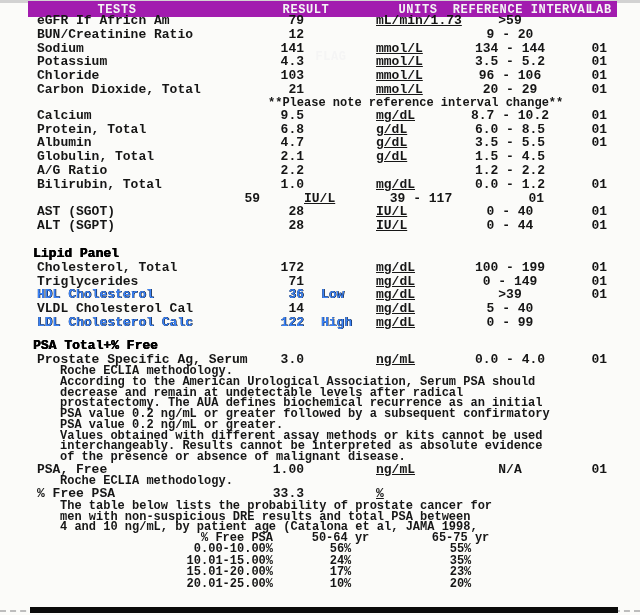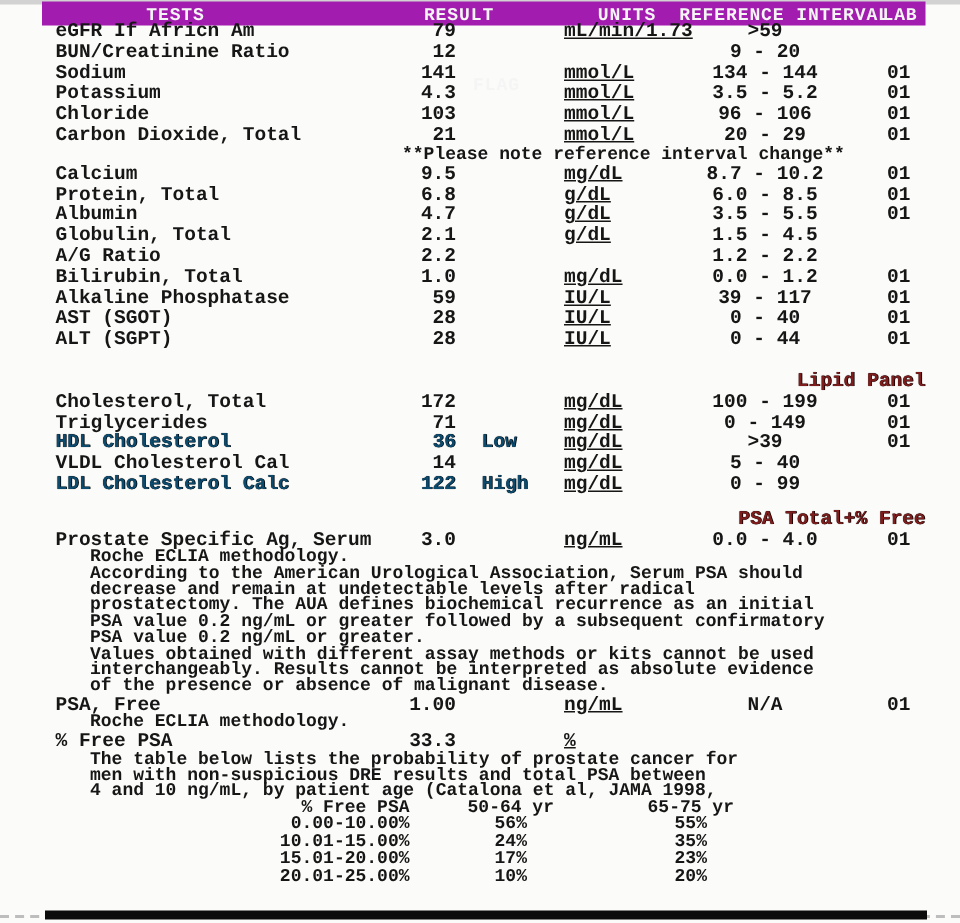--- a/index.html
+++ b/index.html
@@ -26,24 +26,24 @@
 
   .row{display:grid;grid-template-columns:232px 44px 72px 90px 88px 1fr;
        line-height:13.8px;font-size:13px;white-space:pre;}
   .c-name{padding-left:9px;}
   .c-result{text-align:right;}
   .c-flag{padding-left:17px;}
   .c-units{text-align:left;text-decoration:underline;}
   .c-ref{text-align:center;}
   .c-lab{text-align:right;padding-right:10px;}
 
-  .strong{color:#0c4a6e;text-shadow:0.5px 0 0 #000, 0 0 0.5px #000;}
+  .strong{color:#3b82f6;text-shadow:0.5px 0 0 #000, 0 0 0.5px #000;}
 
   .section{line-height:13.8px;font-size:13px;padding-left:5px;white-space:pre;
-           color:#7f1d1d;text-shadow:0.5px 0 0 #000, 0 0 0.5px #000;text-align:right;}
+           color:#000000;text-shadow:0.5px 0 0 #000, 0 0 0.5px #000;}
 
   .change-note{line-height:12px;font-size:12px;padding-left:240px;white-space:pre;}
 
   .note{line-height:10.7px;font-size:12px;padding-left:32px;white-space:pre;}
 
   .blank-lg{height:14px;} .blank-sm{height:9px;}
 
   .subtable-row{display:grid;grid-template-columns:245px 135px 105px;
        line-height:11.4px;font-size:12px;white-space:pre;}
   .st-1{text-align:right;} .st-2{text-align:center;} .st-3{text-align:center;}
@@ -72,21 +72,21 @@
       <div class="row"><div class="c-name">Potassium</div><div class="c-result">4.3</div><div class="c-flag"></div><div class="c-units">mmol/L</div><div class="c-ref">3.5 - 5.2</div><div class="c-lab">01</div></div>
       <div class="row"><div class="c-name">Chloride</div><div class="c-result">103</div><div class="c-flag"></div><div class="c-units">mmol/L</div><div class="c-ref">96 - 106</div><div class="c-lab">01</div></div>
       <div class="row"><div class="c-name">Carbon Dioxide, Total</div><div class="c-result">21</div><div class="c-flag"></div><div class="c-units">mmol/L</div><div class="c-ref">20 - 29</div><div class="c-lab">01</div></div>
       <div class="change-note">**Please note reference interval change**</div>
       <div class="row"><div class="c-name">Calcium</div><div class="c-result">9.5</div><div class="c-flag"></div><div class="c-units">mg/dL</div><div class="c-ref">8.7 - 10.2</div><div class="c-lab">01</div></div>
       <div class="row"><div class="c-name">Protein, Total</div><div class="c-result">6.8</div><div class="c-flag"></div><div class="c-units">g/dL</div><div class="c-ref">6.0 - 8.5</div><div class="c-lab">01</div></div>
       <div class="row"><div class="c-name">Albumin</div><div class="c-result">4.7</div><div class="c-flag"></div><div class="c-units">g/dL</div><div class="c-ref">3.5 - 5.5</div><div class="c-lab">01</div></div>
       <div class="row"><div class="c-name">Globulin, Total</div><div class="c-result">2.1</div><div class="c-flag"></div><div class="c-units">g/dL</div><div class="c-ref">1.5 - 4.5</div><div class="c-lab"></div></div>
       <div class="row"><div class="c-name">A/G Ratio</div><div class="c-result">2.2</div><div class="c-flag"></div><div class="c-units"></div><div class="c-ref">1.2 - 2.2</div><div class="c-lab"></div></div>
       <div class="row"><div class="c-name">Bilirubin, Total</div><div class="c-result">1.0</div><div class="c-flag"></div><div class="c-units">mg/dL</div><div class="c-ref">0.0 - 1.2</div><div class="c-lab">01</div></div>
-      <div class="row"><div class="c-name">Alkaline Phosphatase</div><div class="c-result">59</div><div class="c-flag"></div><div class="c-units">IU/L</div><div class="c-ref">39 - 117</div><div class="c-lab">01</div></div>
+      <div class="row"><div class="c-result">59</div><div class="c-flag"></div><div class="c-units">IU/L</div><div class="c-ref">39 - 117</div><div class="c-lab">01</div></div>
       <div class="row"><div class="c-name">AST (SGOT)</div><div class="c-result">28</div><div class="c-flag"></div><div class="c-units">IU/L</div><div class="c-ref">0 - 40</div><div class="c-lab">01</div></div>
       <div class="row"><div class="c-name">ALT (SGPT)</div><div class="c-result">28</div><div class="c-flag"></div><div class="c-units">IU/L</div><div class="c-ref">0 - 44</div><div class="c-lab">01</div></div>
       <div class="blank-lg"></div>
       <div class="section">Lipid Panel</div>
       <div class="row"><div class="c-name">Cholesterol, Total</div><div class="c-result">172</div><div class="c-flag"></div><div class="c-units">mg/dL</div><div class="c-ref">100 - 199</div><div class="c-lab">01</div></div>
       <div class="row"><div class="c-name">Triglycerides</div><div class="c-result">71</div><div class="c-flag"></div><div class="c-units">mg/dL</div><div class="c-ref">0 - 149</div><div class="c-lab">01</div></div>
       <div class="row"><div class="c-name strong">HDL Cholesterol</div><div class="c-result strong">36</div><div class="c-flag strong">Low</div><div class="c-units">mg/dL</div><div class="c-ref">&gt;39</div><div class="c-lab">01</div></div>
       <div class="row"><div class="c-name">VLDL Cholesterol Cal</div><div class="c-result">14</div><div class="c-flag"></div><div class="c-units">mg/dL</div><div class="c-ref">5 - 40</div><div class="c-lab"></div></div>
       <div class="row"><div class="c-name strong">LDL Cholesterol Calc</div><div class="c-result strong">122</div><div class="c-flag strong">High</div><div class="c-units">mg/dL</div><div class="c-ref">0 - 99</div><div class="c-lab"></div></div>
       <div class="blank-sm"></div>

